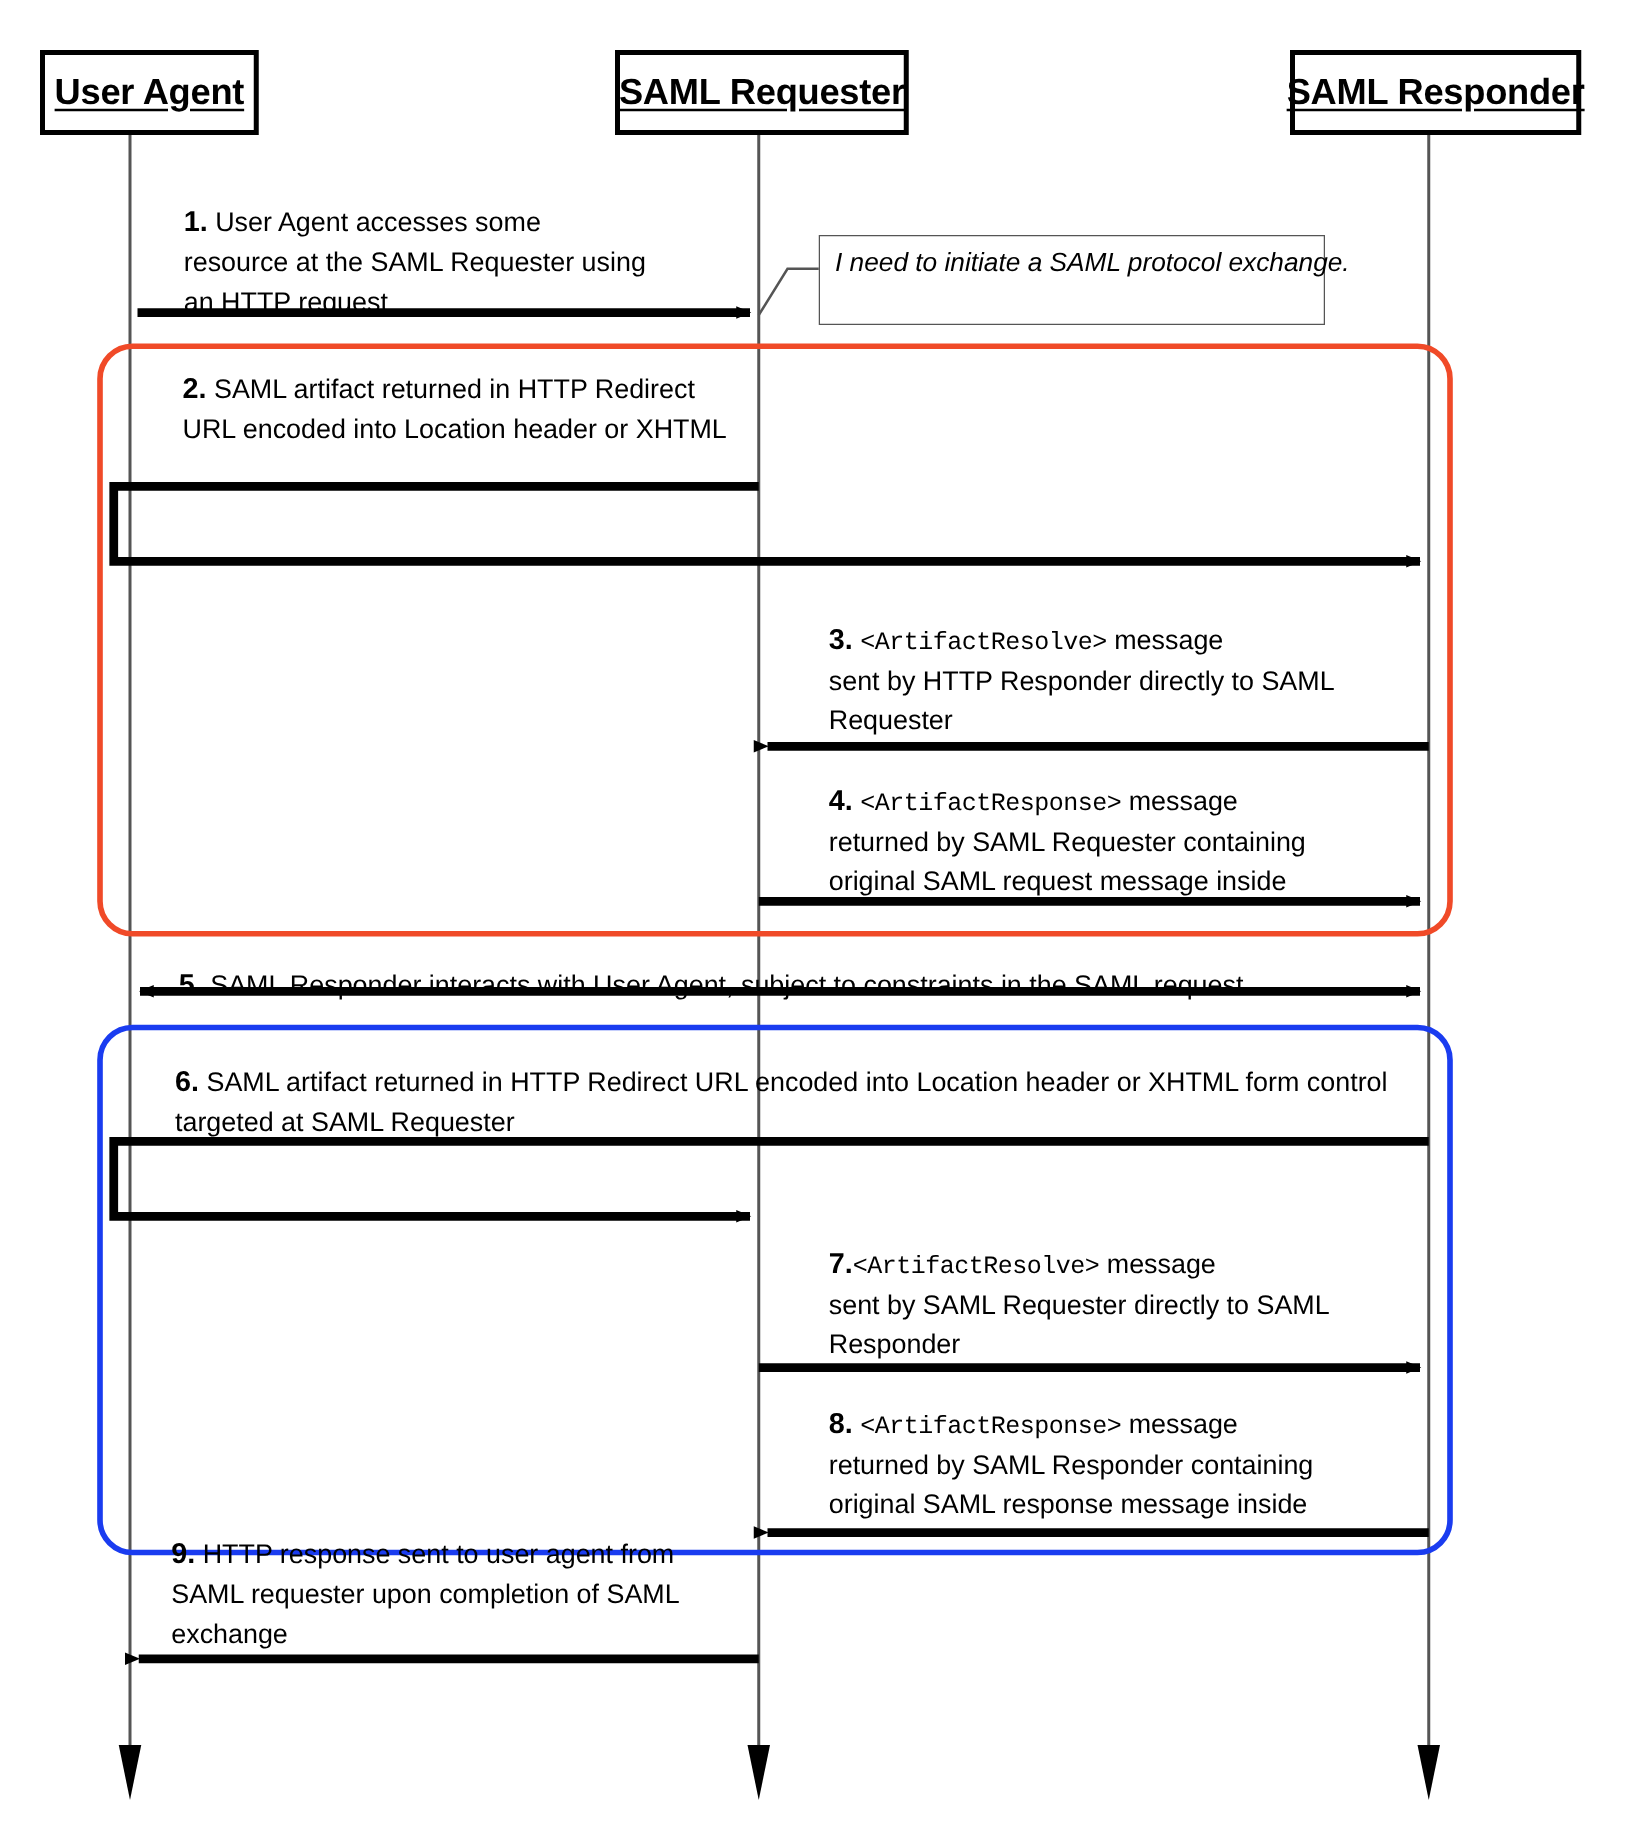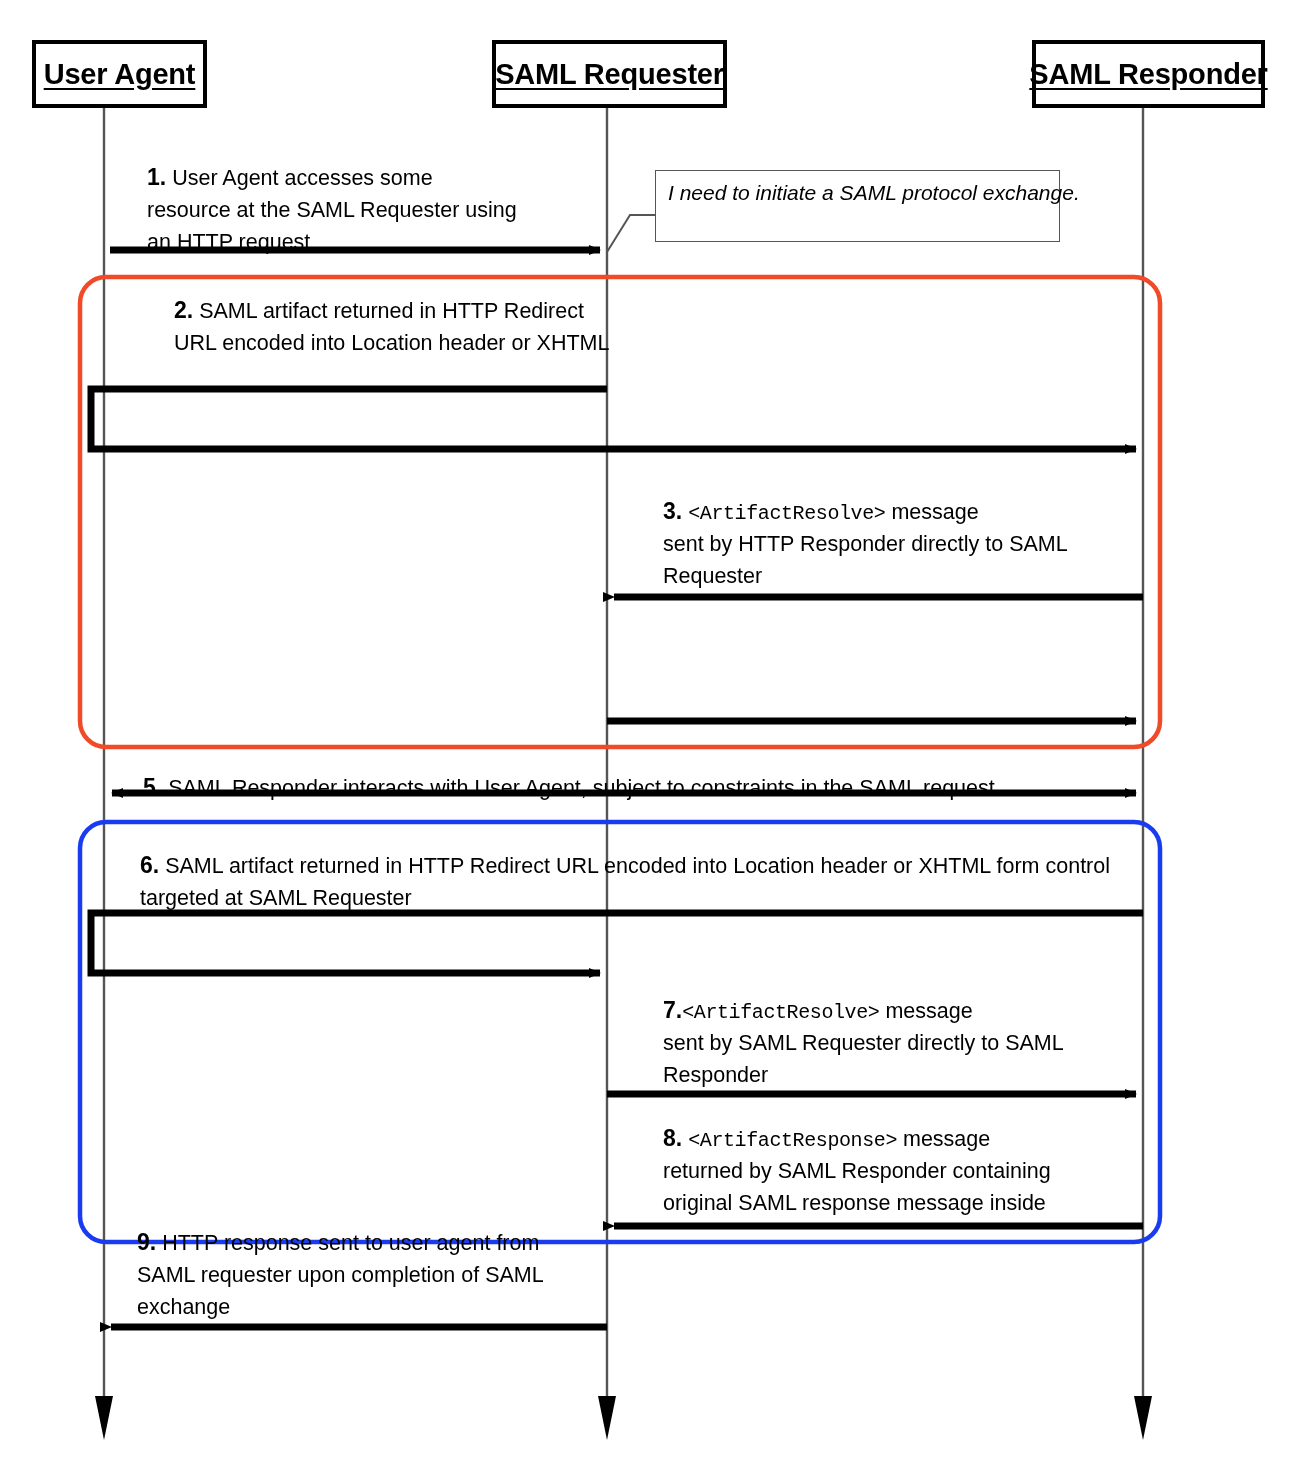--- a/index.html
+++ b/index.html
@@ -139,42 +139,48 @@
   </div>
 
   <div class="participant-box" style="left:492px; top:40px; width:235px; height:68px;">
     <span class="participant-label">SAML Requester</span>
   </div>
 
   <div class="participant-box" style="left:1032px; top:40px; width:233px; height:68px;">
     <span class="participant-label">SAML Responder</span>
   </div>
 
-  <div class="note-box" style="left:655px; top:170px; width:405px; height:72px;">
+  <div class="note-box" style="left:655px; top:188px; width:405px; height:72px;">
     <div class="note-text">I need to initiate a SAML protocol exchange.</div>
   </div>
 
   <div class="msg-label narrow" style="left:147px; top:160px;">
     <span class="num">1.</span><span> User Agent accesses some</span><br>
     <span>resource at the SAML Requester using</span><br>
     <span>an HTTP request</span>
   </div>
 
-  <div class="msg-label narrow" style="left:146px; top:293px;margin-left:28px;">
+  <div class="msg-label narrow" style="left:146px; top:293px;">
     <span class="num">2.</span><span> SAML artifact returned in HTTP Redirect</span><br>
     <span>URL encoded into Location header or XHTML</span><br>
   </div>
 
   <div class="msg-label narrow" style="left:663px; top:494px;">
     <span class="num">3.</span>
     <span class="mono">&lt;ArtifactResolve&gt;</span><span> message</span><br>
     <span>sent by HTTP Responder directly to SAML</span><br>
     <span>Requester</span>
   </div>
 
+  <div class="msg-label narrow" style="left:663px; top:623px;">
+    <span class="num">4.</span>
+    <span class="mono">&lt;ArtifactResponse&gt;</span><span> message</span><br>
+    <span>returned  by SAML Requester containing</span><br>
+    <span>original SAML request message inside</span>
+  </div>
 
   <div class="msg-label one-line" style="left:143px; top:770px;">
     <span class="num">5.</span><span> SAML Responder interacts with User Agent, subject to constraints in the SAML request</span>
   </div>
 
   <div class="msg-label wide" style="left:140px; top:848px;">
     <span class="num">6.</span><span> SAML artifact returned in HTTP Redirect URL encoded into Location header or XHTML form control</span><br>
     <span>targeted at SAML Requester</span>
   </div>
 

